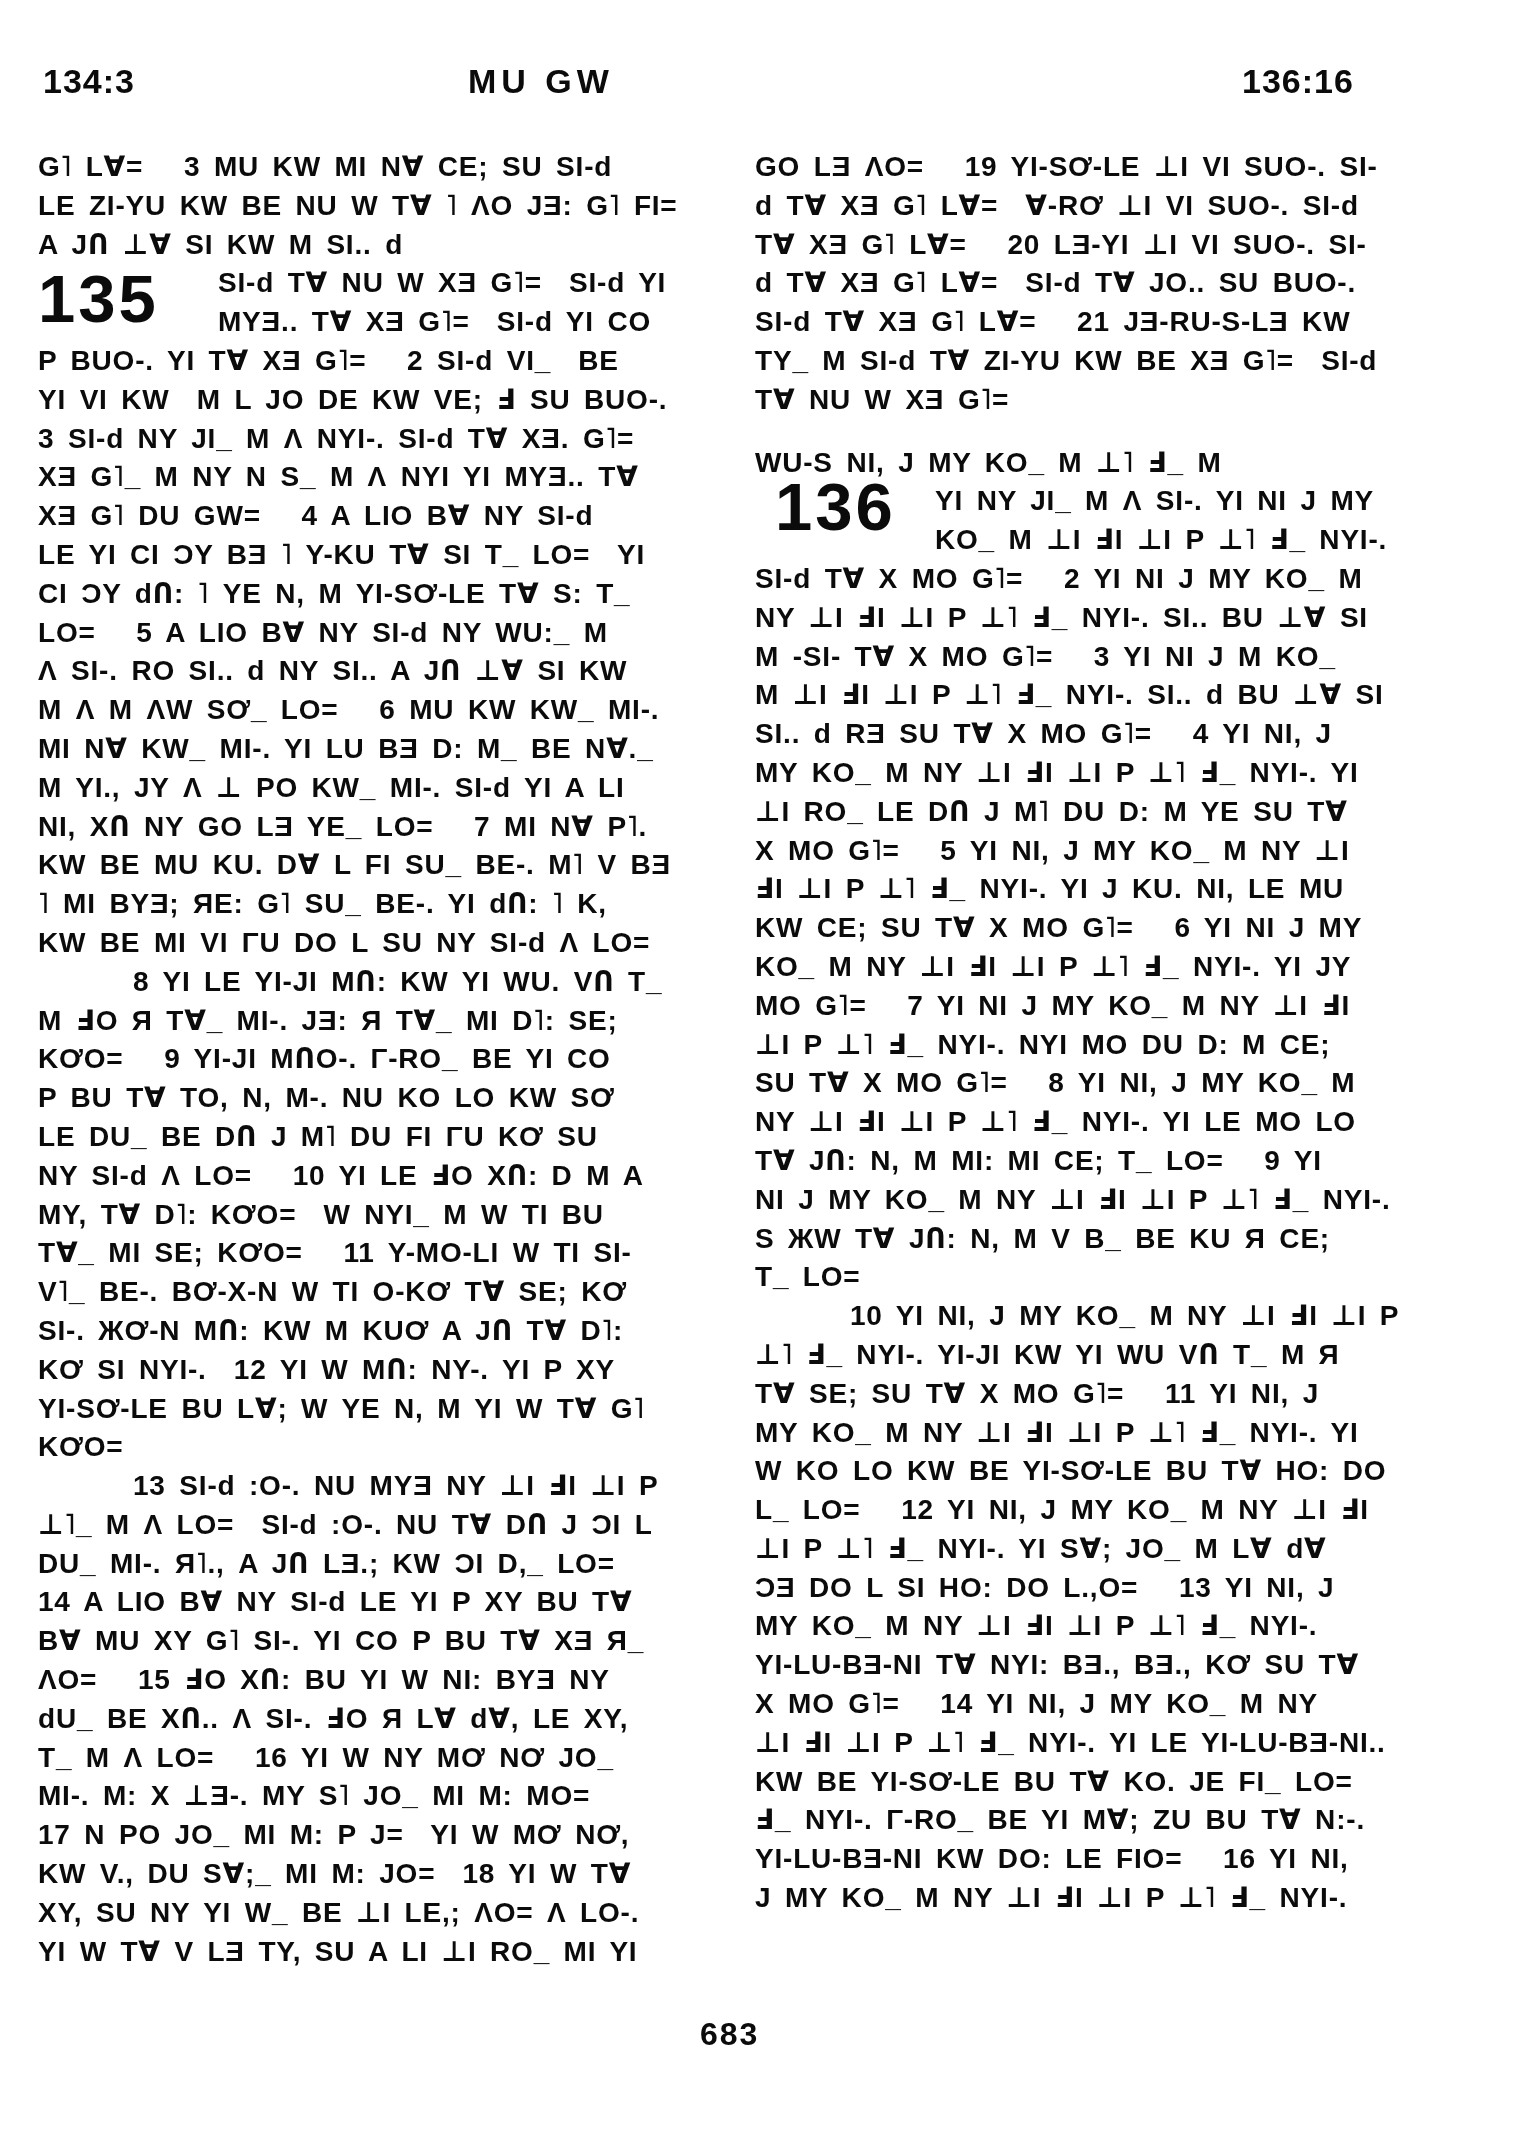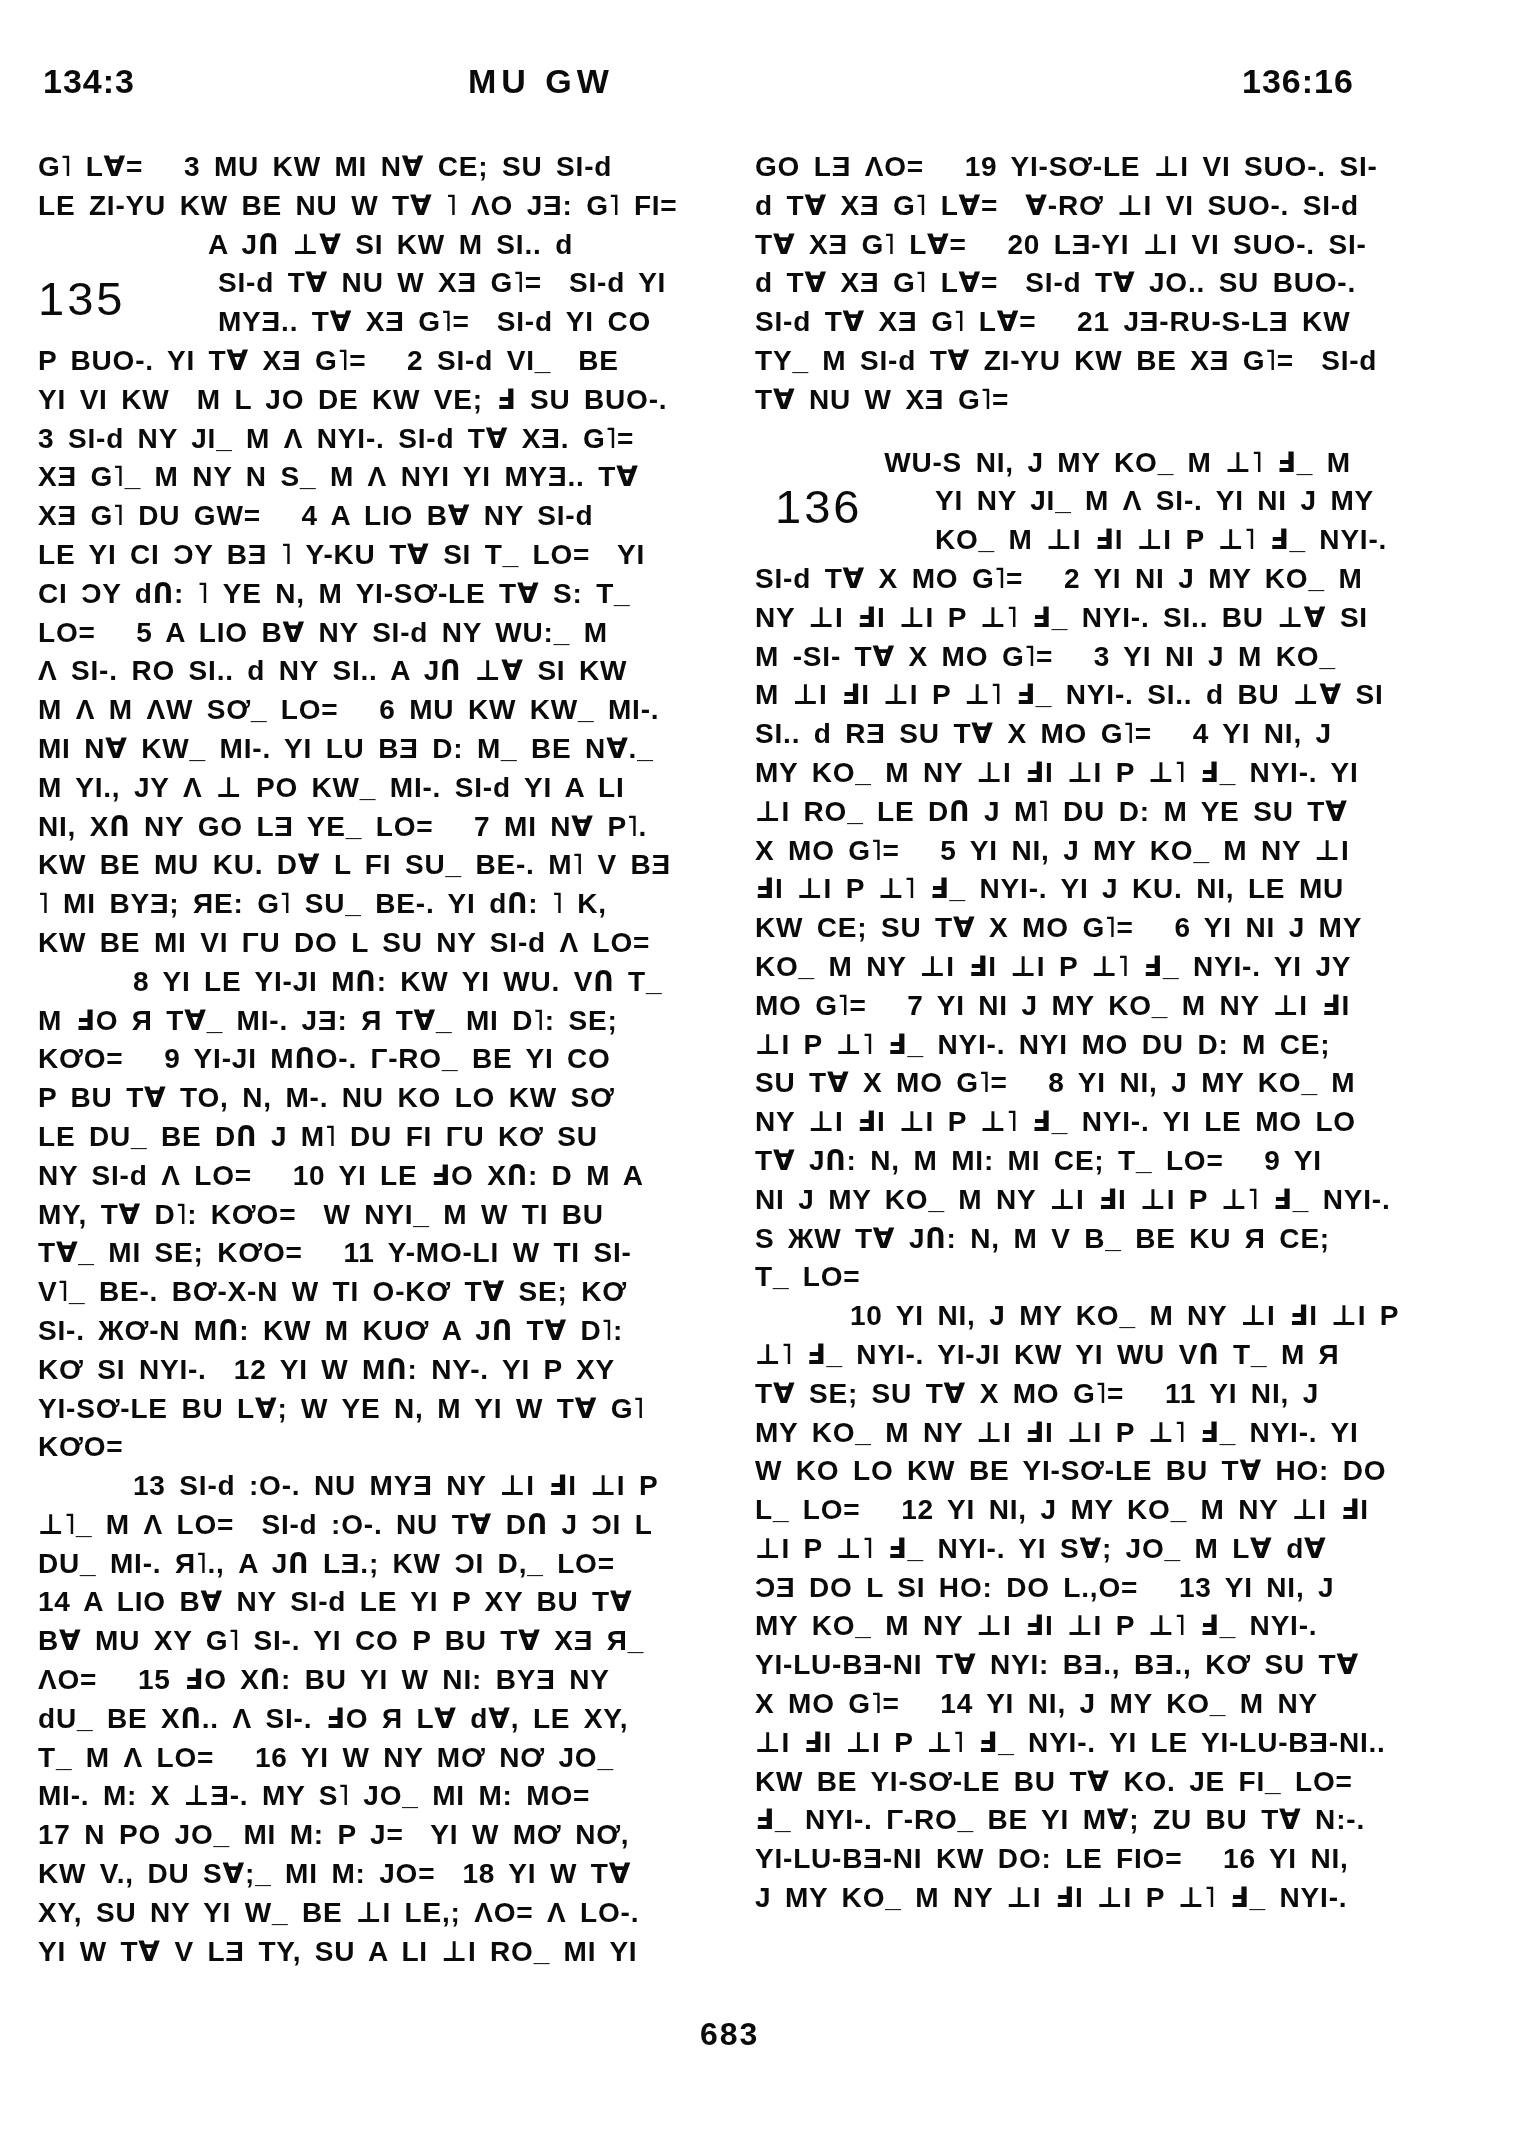--- a/index.html
+++ b/index.html
@@ -12,24 +12,24 @@
   #hdr-left{left:43px;}
   #hdr-center{left:468px;letter-spacing:5px;}
   #hdr-right{left:1242px;letter-spacing:1px;}
   .col{position:absolute;top:148px;font-size:28px;line-height:38.8px;
        letter-spacing:0.8px;word-spacing:5px;}
   #col-left{left:38px;width:705px;}
   #col-right{left:755px;width:725px;}
   .line{white-space:pre;height:38.8px;}
   .cind{padding-left:180px;}
   .pind{padding-left:95px;}
-  .psalm-heading{text-align:center;height:38.8px;white-space:pre;font-weight:bold;}
+  .psalm-heading{text-align:left;height:38.8px;white-space:pre;font-weight:bold;}
   #col-right .psalm-heading{margin-top:24px;}
-  .chapnum{position:absolute;left:0;font-size:47px;letter-spacing:3px;
-           font-weight:normal;line-height:74px;}
+  .chapnum{position:absolute;left:0;font-size:67px;letter-spacing:3px;
+           font-weight:bold;line-height:74px;}
   #num-135{top:114px;}
   #num-136{top:322px;margin-left:20px;}
   #page-number{position:absolute;top:2016px;left:700px;font-size:32px;letter-spacing:2px;}
 </style>
 </head>
 <body>
 
 <div class="hdr" id="hdr-left">134:3</div>
 <div class="hdr" id="hdr-center">MU GW</div>
 <div class="hdr" id="hdr-right">136:16</div>

